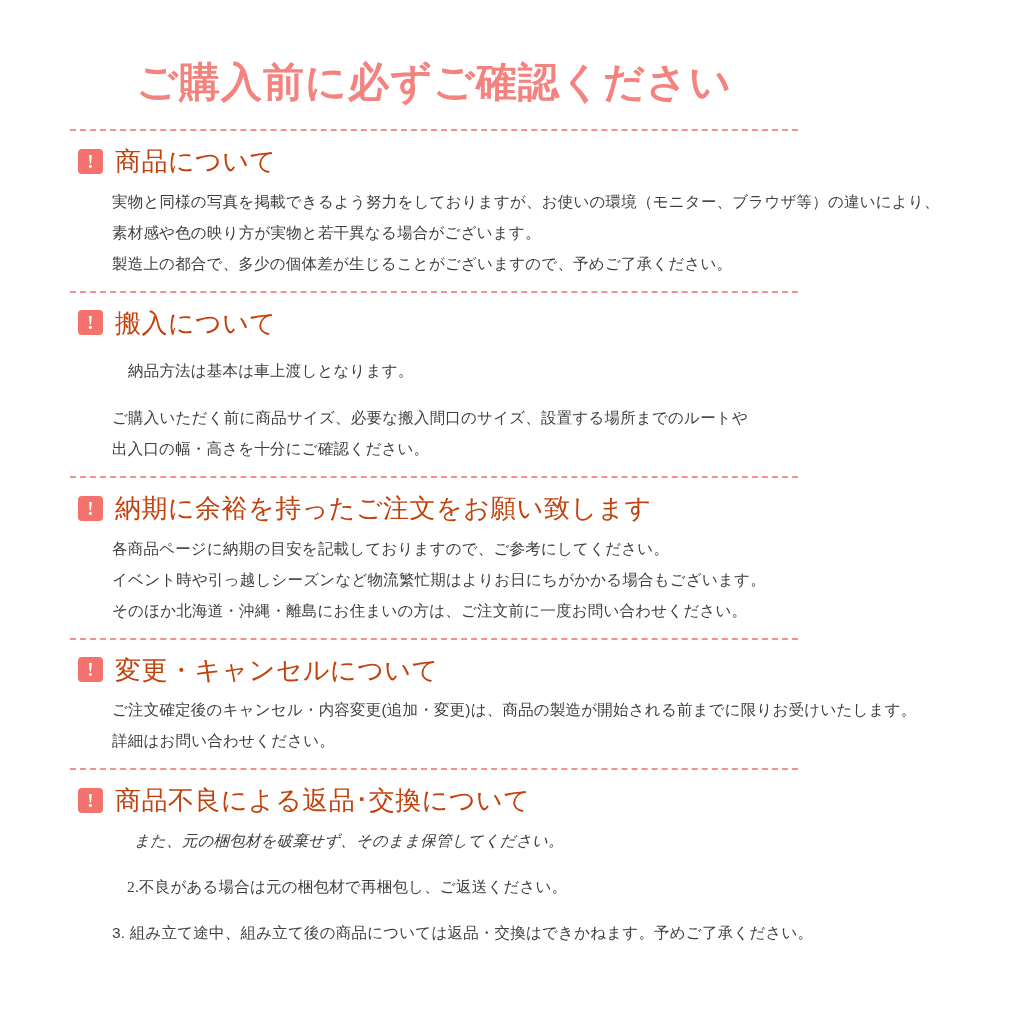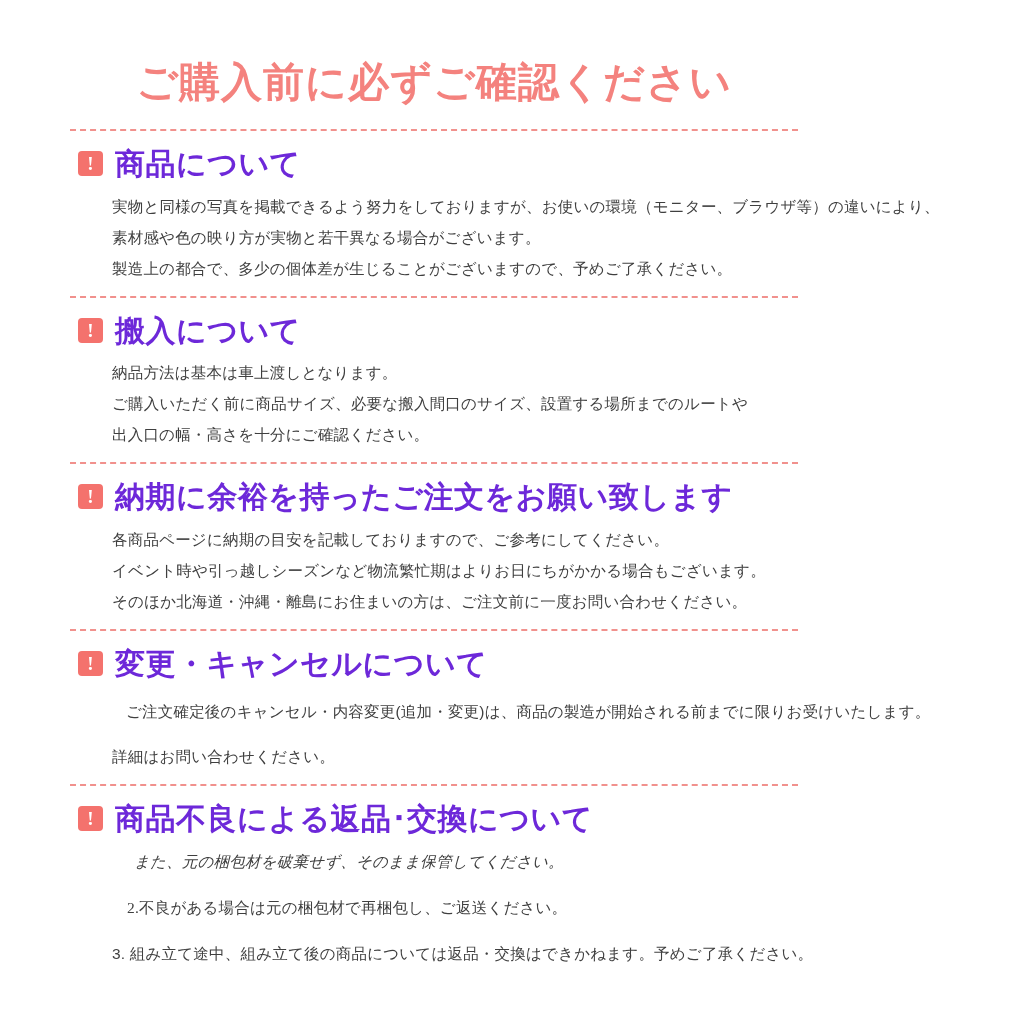--- a/index.html
+++ b/index.html
@@ -52,23 +52,23 @@
     border-radius: 4px;
     color: #ffffff;
     font-size: 19px;
     font-weight: bold;
     line-height: 25px;
     text-align: center;
     flex: 0 0 auto;
     font-family: "Liberation Serif", serif;
   }
   .section-title {
-    font-size: 30px;
-    font-weight: bold;
-    color: #6d28d9;
+    font-size: 26px;
+    font-weight: normal;
+    color: #c2410c;
     letter-spacing: 0.5px;
     line-height: 1.25;
   }
   .section-body {
     margin: 8px 0 0 42px;
   }
   .line {
     font-size: 15.5px;
     line-height: 2.0;
     color: #3f3f3f;
@@ -98,21 +98,21 @@
           <p class="line" style="margin: 0px;">製造上の都合で、多少の個体差が生じることがございますので、予めご了承ください。</p>
         </div>
       </div>
       <hr class="divider">
       <div class="section">
         <div class="section-head">
           <span class="excl-icon">!</span>
           <span class="section-title">搬入について</span>
         </div>
         <div class="section-body">
-          <p class="line" style="margin: 0px;">納品方法は基本は車上渡しとなります。</p>
+          <p class="line" style="margin: 16px;">納品方法は基本は車上渡しとなります。</p>
           <p class="line" style="margin: 0px;">ご購入いただく前に商品サイズ、必要な搬入間口のサイズ、設置する場所までのルートや</p>
           <p class="line" style="margin: 0px;">出入口の幅・高さを十分にご確認ください。</p>
         </div>
       </div>
       <hr class="divider">
       <div class="section">
         <div class="section-head">
           <span class="excl-icon">!</span>
           <span class="section-title">納期に余裕を持ったご注文をお願い致します</span>
         </div>
@@ -122,21 +122,21 @@
           <p class="line" style="margin: 0px;">そのほか北海道・沖縄・離島にお住まいの方は、ご注文前に一度お問い合わせください。</p>
         </div>
       </div>
       <hr class="divider">
       <div class="section">
         <div class="section-head">
           <span class="excl-icon">!</span>
           <span class="section-title">変更・キャンセルについて</span>
         </div>
         <div class="section-body">
-          <p class="line" style="margin: 14px;">ご注文確定後のキャンセル・内容変更(追加・変更)は、商品の製造が開始される前までに限りお受けいたします。</p>
+          <p class="line" style="margin: 0px;">ご注文確定後のキャンセル・内容変更(追加・変更)は、商品の製造が開始される前までに限りお受けいたします。</p>
           <p class="line" style="margin: 0px;">詳細はお問い合わせください。</p>
         </div>
       </div>
       <hr class="divider">
       <div class="section">
         <div class="section-head">
           <span class="excl-icon">!</span>
           <span class="section-title">商品不良による返品･交換について</span>
         </div>
         <div class="section-body">

